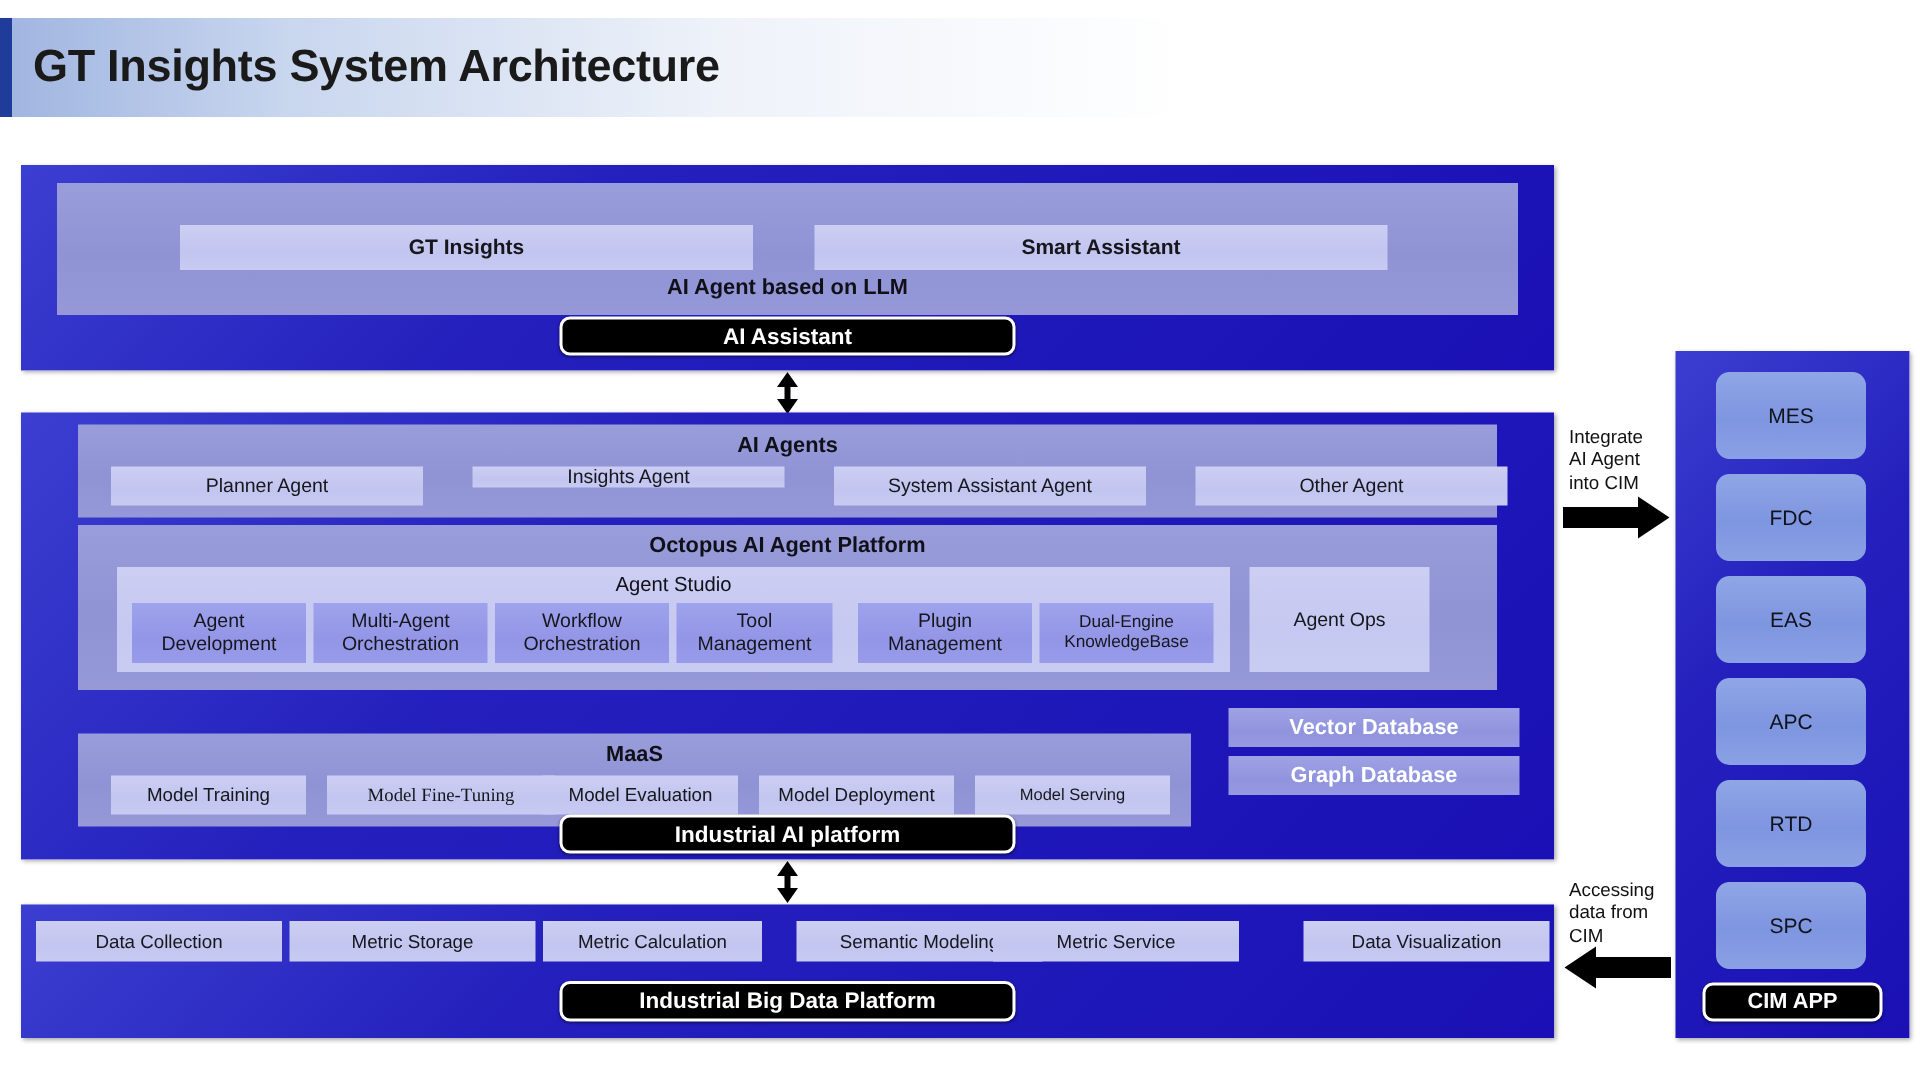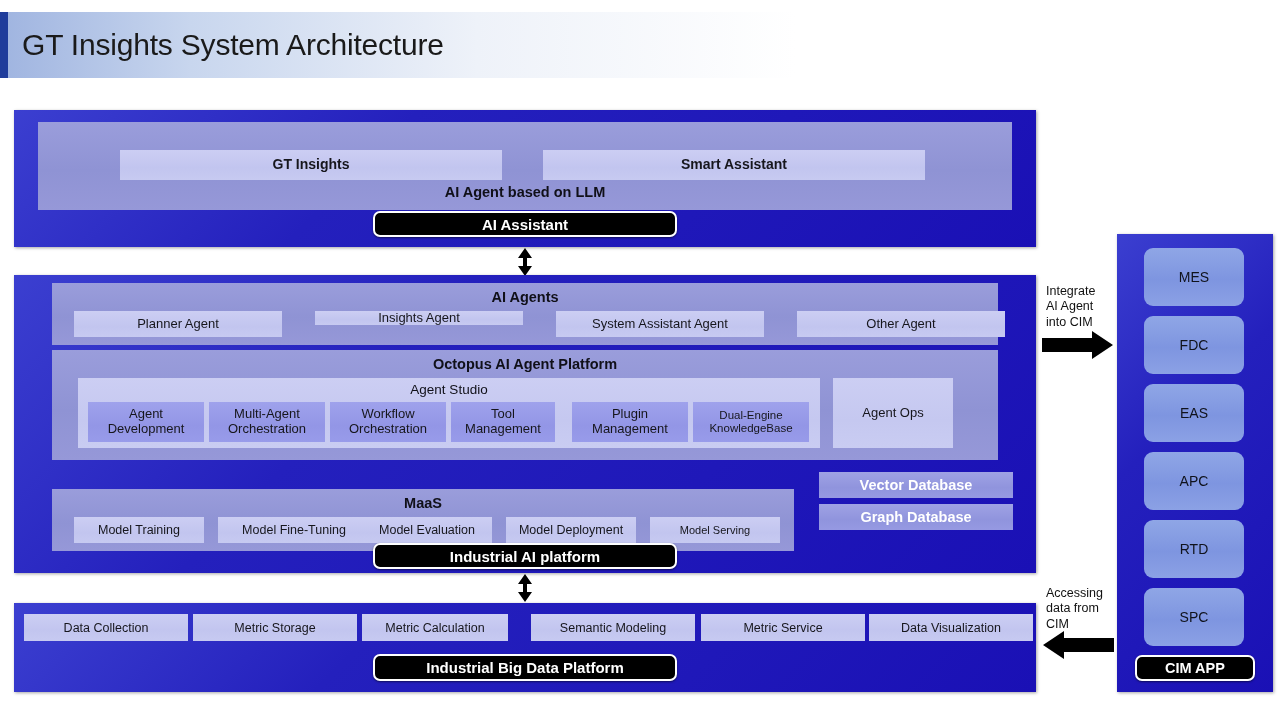--- a/index.html
+++ b/index.html
@@ -26,21 +26,21 @@
     position: absolute;
     left: 0; top: 0;
     width: 8px; height: 100%;
     background: #1f3c9b;
   }
   #title-text {
     position: absolute;
     left: 22px; top: 50%;
     transform: translateY(-50%);
     font-size: 30px;
-    font-weight: normal;
+    font-weight: bold;
     color: #1a1a1a;
     letter-spacing: -0.2px;
     white-space: nowrap;
   }
 
   
   .outer-panel {
     position: absolute;
     background: linear-gradient(135deg, #3b3fd0 0%, #2420bd 35%, #1a10b5 100%);
     box-shadow: 1px 1px 3px rgba(0,0,0,0.35);
@@ -186,21 +186,21 @@
       <div class="chip chip-strong studio-item" style="left:615px; top:24px; width:116px; height:40px; white-space:pre-line; font-size:11.5px;">Dual-Engine
 KnowledgeBase</div>
     </div>
 
     <div class="chip" style="left:781px; top:28px; width:120px; height:70px; background:linear-gradient(to bottom,#ccceF3 0%,#c5c8f0 60%,#c9ccf2 100%);">Agent Ops</div>
   </div>
 
   <div class="inner-band" style="left:38px; top:190px; width:742px; height:62px;margin-top:24px;">
     <div class="band-title" style="top:6px;">MaaS</div>
     <div class="chip" style="left:22px; top:28px; width:130px; height:26px; font-size:12.5px;">Model Training</div>
-    <div class="chip" style="left:166px; top:28px; width:152px; height:26px; font-size:12.5px;">Model Fine-Tuning</div>
+    <div class="chip" style="left:166px; top:28px; width:152px; height:26px; font-size:12.5px;font-family:Liberation Serif, serif;">Model Fine-Tuning</div>
     <div class="chip" style="left:310px; top:28px; width:130px; height:26px; font-size:12.5px;">Model Evaluation</div>
     <div class="chip" style="left:454px; top:28px; width:130px; height:26px; font-size:12.5px;">Model Deployment</div>
     <div class="chip" style="left:598px; top:28px; width:130px; height:26px; font-size:11px;">Model Serving</div>
   </div>
 
   <div class="db-chip" style="left:805px; top:197px; width:194px; height:26px;">Vector Database</div>
   <div class="db-chip" style="left:805px; top:229px; width:194px; height:26px;">Graph Database</div>
 
   <div class="black-pill" style="left:359px; top:268px; width:304px; height:26px;">Industrial AI platform</div>
 </div>
@@ -209,21 +209,21 @@
   <svg width="30" height="30" viewBox="0 0 30 30">
     <polygon points="15,1 22,11 17,11 17,19 22,19 15,29 8,19 13,19 13,11 8,11" fill="#000000"></polygon>
   </svg>
 </div>
 
 <div class="outer-panel" id="bottom-panel" style="left:14px; top:603px; width:1022px; height:89px;">
   <div class="chip" style="left:10px; top:11px; width:164px; height:27px; font-size:12.5px;">Data Collection</div>
   <div class="chip" style="left:179px; top:11px; width:164px; height:27px; font-size:12.5px;">Metric Storage</div>
   <div class="chip" style="left:348px; top:11px; width:146px; height:27px; font-size:12.5px;">Metric Calculation</div>
   <div class="chip" style="left:517px; top:11px; width:164px; height:27px; font-size:12.5px;">Semantic Modeling</div>
-  <div class="chip" style="left:687px; top:11px; width:164px; height:27px; font-size:12.5px;">Metric Service</div>
+  <div class="chip" style="left:648px; top:11px; width:164px; height:27px; font-size:12.5px;">Metric Service</div>
   <div class="chip" style="left:855px; top:11px; width:164px; height:27px; font-size:12.5px;">Data Visualization</div>
   <div class="black-pill" style="left:359px; top:51px; width:304px; height:27px;">Industrial Big Data Platform</div>
 </div>
 
 <div id="cim-panel">
   <div class="cim-chip" style="top:14px;">MES</div>
   <div class="cim-chip" style="top:82px;">FDC</div>
   <div class="cim-chip" style="top:150px;">EAS</div>
   <div class="cim-chip" style="top:218px;">APC</div>
   <div class="cim-chip" style="top:286px;">RTD</div>

